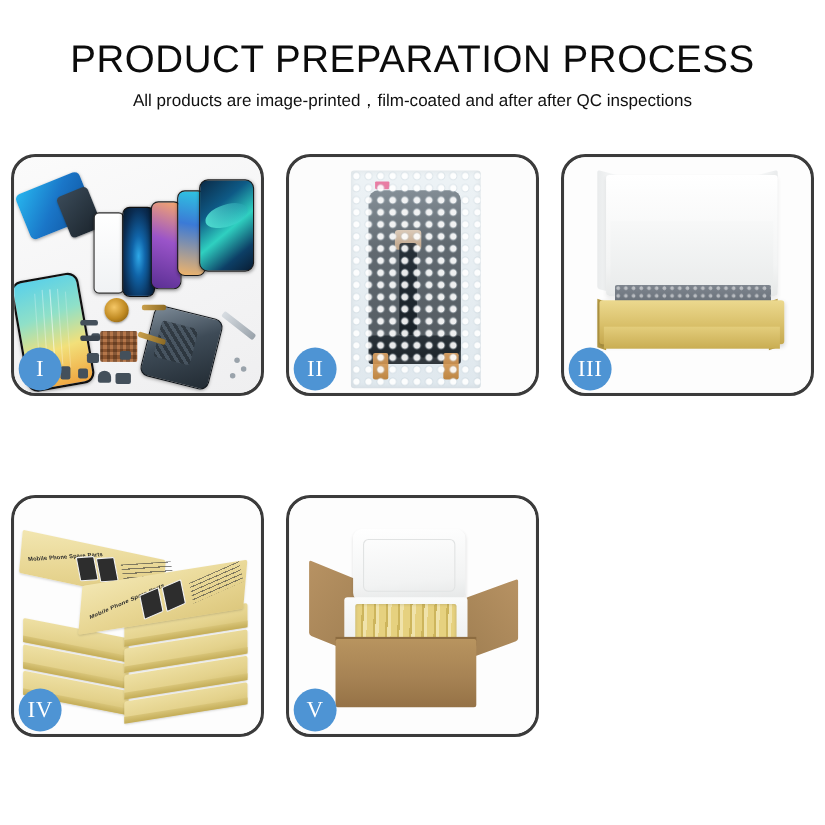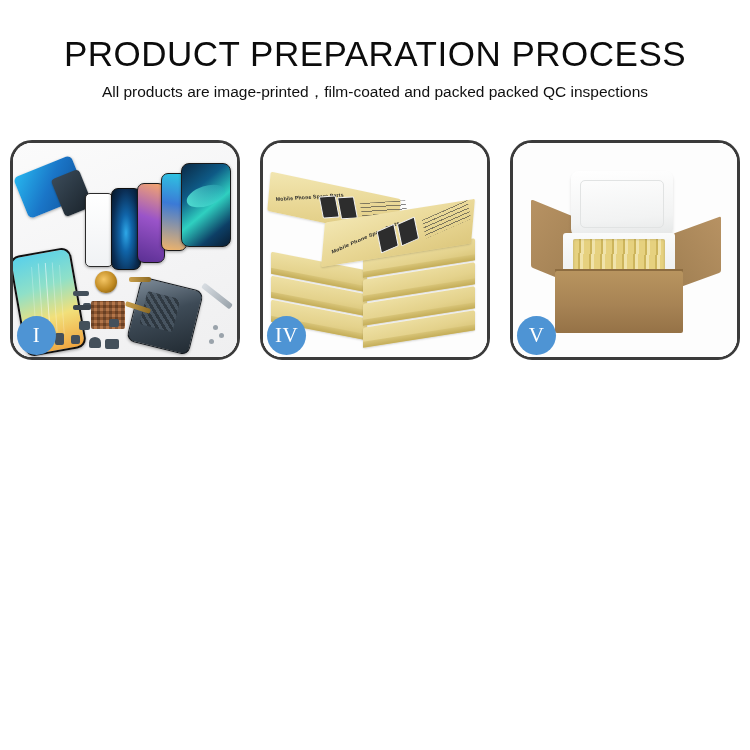--- a/index.html
+++ b/index.html
@@ -406,21 +406,21 @@
   .p6-tab-2 {
     position:absolute; left:58px; top:166px; width:14px; height:14px;
     background: rgba(143,115,78,.7); transform: skewY(16deg);
   }
 </style>
 </head>
 <body>
 
 <div id="header">
   <div id="page-title">PRODUCT PREPARATION PROCESS</div>
-  <div id="page-subtitle">All products are image-printed，film-coated and packed packed QC inspections</div>
+  <div id="page-subtitle">All products are image-printed，film-coated and after after QC inspections</div>
 </div>
 
 <div id="process-grid">
 
   <div class="process-panel">
     <div class="panel-photo">
       <div class="p1-bg"></div>
 
       <div class="phone p1-blue-pad"></div>
       <div class="p1-blue-pad2"></div>
@@ -449,21 +449,52 @@
       <div class="p1-strip" style="left:116px; top:134px; width:22px;"></div>
       <div class="p1-strip" style="left:112px; top:162px; width:26px; transform:rotate(18deg);"></div>
       <div class="p1-strip" style="left:60px; top:162px; width:18px; background:#3a444e;"></div>
       <div class="p1-part" style="left:196px; top:196px; width:5px; height:5px; border-radius:50%; background:#9aa3ab;"></div>
       <div class="p1-part" style="left:206px; top:190px; width:5px; height:5px; border-radius:50%; background:#9aa3ab;"></div>
       <div class="p1-part" style="left:200px; top:182px; width:5px; height:5px; border-radius:50%; background:#9aa3ab;"></div>
     </div>
     <div class="step-badge">I</div>
   </div>
 
-
+  <div class="process-panel">
+    <div class="panel-photo">
+      <div class="p2-bg"></div>
+      <div class="p2-bag">
+        <div class="p2-lcd"></div>
+        <div class="p2-flex-top"></div>
+        <div class="p2-flex"></div>
+        <div class="p2-connector"></div>
+        <div class="p2-gold-l"></div>
+        <div class="p2-gold-r"></div>
+        <div class="p2-pinklabel"></div>
+        <div class="p2-bubbles"></div>
+      </div>
+    </div>
+    <div class="step-badge">II</div>
+  </div>
+
+  <div class="process-panel">
+    <div class="panel-photo">
+      <div class="p3-bg"></div>
+      <div class="p3-lid-flapL"></div>
+      <div class="p3-lid-flapR"></div>
+      <div class="p3-lid-back"></div>
+      <div class="p3-inner"></div>
+      <div class="p3-foam"></div>
+      <div class="p3-base-edge-l"></div>
+      <div class="p3-base-edge-r"></div>
+      <div class="p3-base"></div>
+      <div class="p3-base-front"></div>
+    </div>
+    <div class="step-badge">III</div>
+  </div>
 
   <div class="process-panel">
     <div class="panel-photo">
       <div class="p4-bg"></div>
 
       <div class="stack-box" style="left:8px;  top:118px; width:96px; height:22px; transform:skewY(11deg);">
           <div class="edge"></div>
         </div>
       <div class="stack-box" style="left:8px;  top:142px; width:96px; height:22px; transform:skewY(11deg);">
           <div class="edge"></div>

